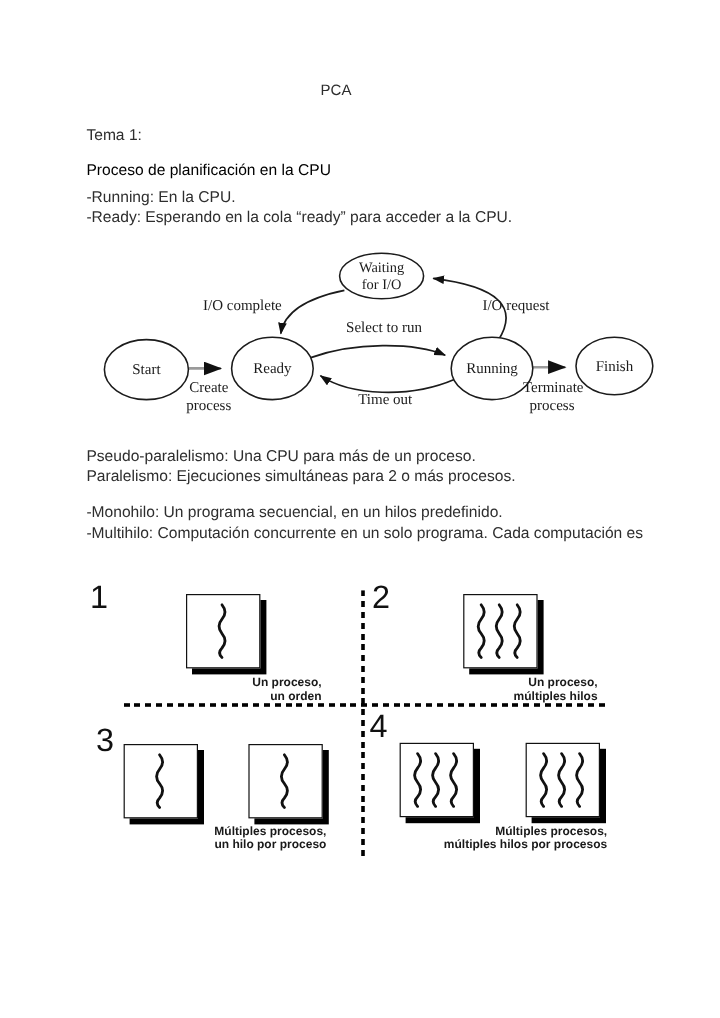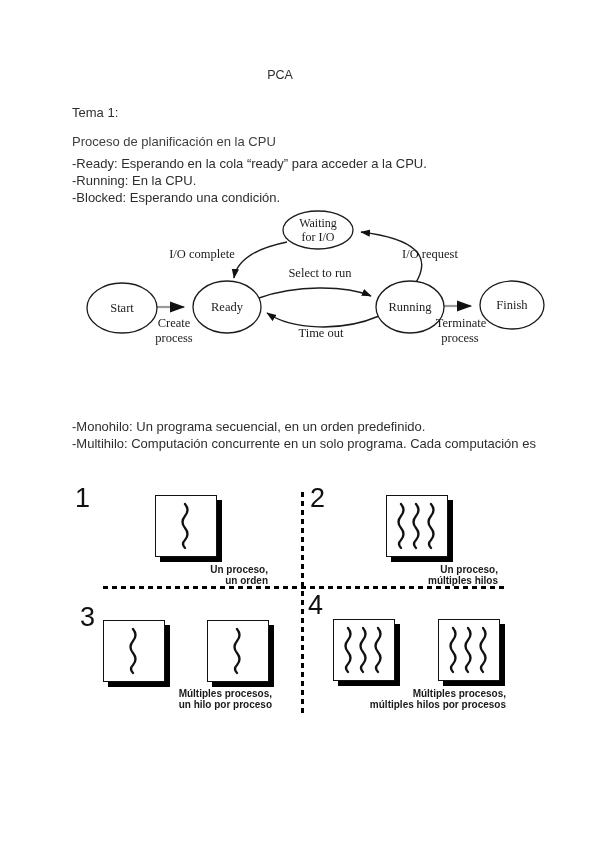--- a/index.html
+++ b/index.html
@@ -5,21 +5,21 @@
   *{margin:0;padding:0;box-sizing:border-box}
   html,body{background:#ffffff}
   body{
     width:600px;height:848px;position:relative;overflow:hidden;
     font-family:"Liberation Sans",sans-serif;color:#2e2e2e;
   }
   .abs{position:absolute}
   .doc-title{top:68px;left:0;width:560px;text-align:center;font-size:12.5px}
   .tline{font-size:13px;line-height:17px;white-space:nowrap}
   .block{left:72px}
-  .gray{color:#404040}
+  .gray{color:#000000}
 
   
   #state-svg{left:80px;top:200px}
   #state-svg text{font-family:"Liberation Serif",serif;font-size:12.5px;fill:#1c1c1c}
   #state-svg text.small{font-size:12px}
   #state-svg ellipse{fill:#ffffff;stroke:#1c1c1c;stroke-width:1.3}
   #state-svg path.flow{fill:none;stroke:#1c1c1c;stroke-width:1.4}
   #state-svg path.flow-gray{fill:none;stroke:#9a9a9a;stroke-width:2.2}
 
   
@@ -46,23 +46,22 @@
 </head>
 <body>
 
 <div class="abs doc-title">PCA</div>
 
 <div class="abs block tline" style="top:104px">Tema 1:</div>
 
 <div class="abs block tline gray" style="top:133px">Proceso de planificación en la CPU</div>
 
 <div class="abs block" style="top:155px">
+  <div class="tline">-Running: En la CPU.</div>
   <div class="tline">-Ready: Esperando en la cola “ready” para acceder a la CPU.</div>
-  <div class="tline">-Running: En la CPU.</div>
-  <div class="tline">-Blocked: Esperando una condición.</div>
 </div>
 
 <svg id="state-svg" class="abs" width="475" height="158" viewBox="0 0 475 158">
   <defs>
     <marker id="ah" markerWidth="8" markerHeight="6" refX="6.5" refY="2.6" orient="auto">
       <path d="M0,0 L7,2.6 L0,5.2 z" fill="#111"></path>
     </marker>
   </defs>
 
   <path class="flow-gray" d="M77,107 L104,107" marker-end="url(#ah)"></path>
@@ -89,24 +88,26 @@
   <text x="350" y="58" text-anchor="middle">I/O request</text>
   <text x="240" y="77" text-anchor="middle">Select to run</text>
   <text x="241" y="137" text-anchor="middle">Time out</text>
   <text x="94" y="127" text-anchor="middle">Create</text>
   <text x="94" y="142" text-anchor="middle">process</text>
   <text x="381" y="127" text-anchor="middle">Terminate</text>
   <text x="380" y="142" text-anchor="middle">process</text>
 </svg>
 
 <div class="abs block" style="top:371px">
+  <div class="tline">Pseudo-paralelismo: Una CPU para más de un proceso.</div>
+  <div class="tline">Paralelismo: Ejecuciones simultáneas para 2 o más procesos.</div>
 </div>
 
 <div class="abs block" style="top:418px">
-  <div class="tline">-Monohilo: Un programa secuencial, en un orden predefinido.</div>
+  <div class="tline">-Monohilo: Un programa secuencial, en un hilos predefinido.</div>
   <div class="tline">-Multihilo: Computación concurrente en un solo programa. Cada computación es</div>
 </div>
 
 <div id="threads-figure" class="abs">
   <div class="vline"></div>
   <div class="hline"></div>
 
   <div class="quad" id="q1">
     <div class="num">1</div>
     <div class="boxes">

